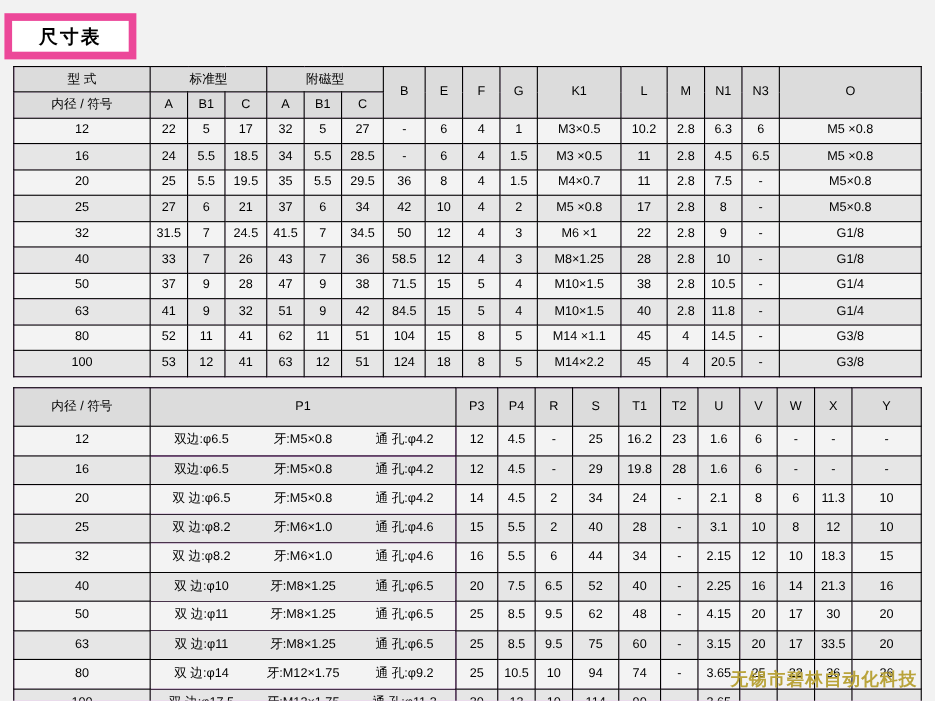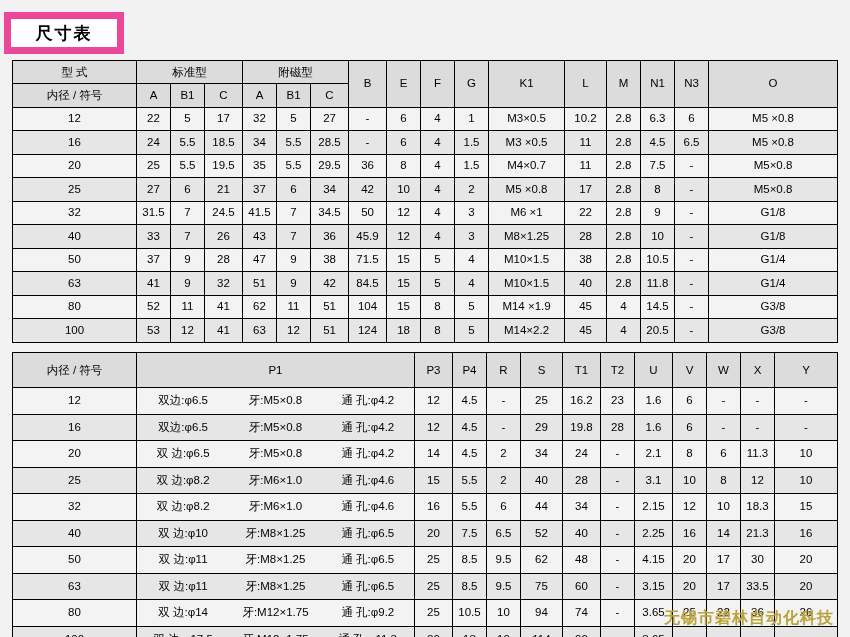--- a/index.html
+++ b/index.html
@@ -236,21 +236,21 @@
           <td>G1/8</td>
         </tr>
         <tr class="row-alt">
           <td>40</td>
           <td>33</td>
           <td>7</td>
           <td>26</td>
           <td>43</td>
           <td>7</td>
           <td>36</td>
-          <td>45.9</td>
+          <td>58.5</td>
           <td>12</td>
           <td>4</td>
           <td>3</td>
           <td>M8×1.25</td>
           <td>28</td>
           <td>2.8</td>
           <td>10</td>
           <td>-</td>
           <td>G1/8</td>
         </tr>
@@ -297,21 +297,21 @@
           <td>52</td>
           <td>11</td>
           <td>41</td>
           <td>62</td>
           <td>11</td>
           <td>51</td>
           <td>104</td>
           <td>15</td>
           <td>8</td>
           <td>5</td>
-          <td>M14 ×1.9</td>
+          <td>M14 ×1.1</td>
           <td>45</td>
           <td>4</td>
           <td>14.5</td>
           <td>-</td>
           <td>G3/8</td>
         </tr>
         <tr class="row-alt">
           <td>100</td>
           <td>53</td>
           <td>12</td>

